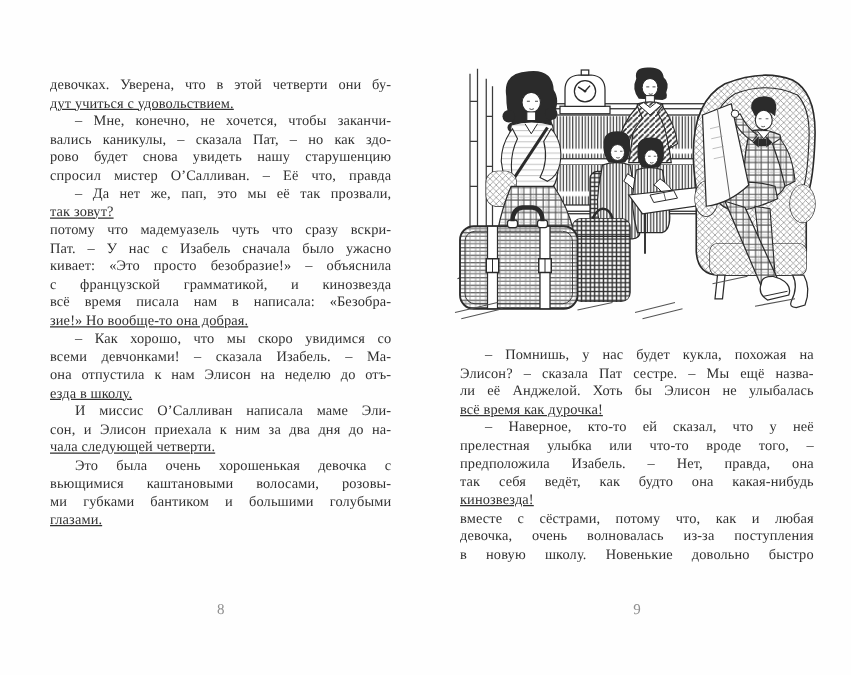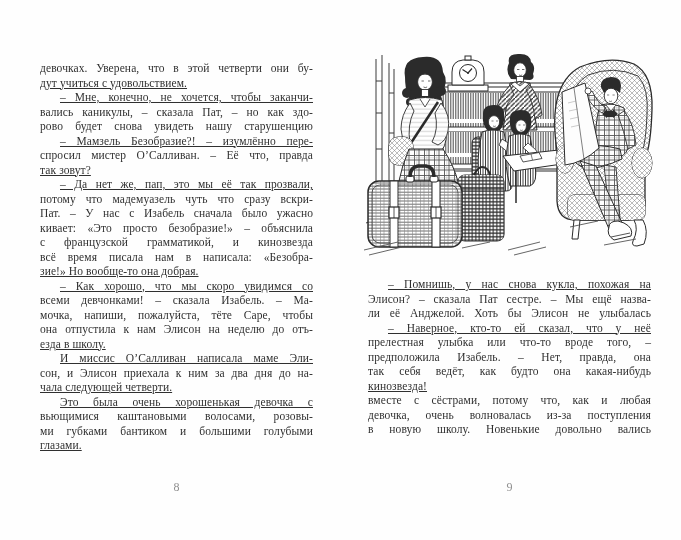--- a/index.html
+++ b/index.html
@@ -3,51 +3,49 @@
 <meta charset="utf-8">
 <style>
   html,body{margin:0;padding:0;}
   body{width:681px;height:540px;background:#fff;font-family:"Liberation Serif","DejaVu Serif",serif;}
   .spread{position:relative;width:681px;height:540px;background:#fefefe;overflow:hidden;}
   .text-col{position:absolute;font-size:11.5px;line-height:14.5px;color:#303030;letter-spacing:.1px;}
   #left-text{left:40px;top:61px;width:273px;}
   #right-text{left:368px;top:277px;width:283px;}
   .line{text-align:justify;text-align-last:justify;}
   .line.e{text-align-last:left;text-decoration:underline;}
-  .line.i{text-indent:20px;text-decoration:underline;}
+  .line.i{text-indent:20px;}
   .pagenum{position:absolute;top:480px;font-size:12px;color:#8f8f8f;text-align:center;}
   #pagenum-left{left:40px;width:273px;}
   #pagenum-right{left:368px;width:283px;}
   .illustration{position:absolute;left:362px;top:52px;width:294px;height:207px;}
   .illustration svg{display:block;width:100%;height:100%;}
 </style>
 </head>
 <body>
 
 <div class="spread">
 
   <div class="text-col" id="left-text">
       <div class="line">девочках. Уверена, что в этой четверти они бу-</div>
       <div class="line e">дут учиться с удовольствием.</div>
       <div class="line i">– Мне, конечно, не хочется, чтобы заканчи-</div>
       <div class="line">вались каникулы, – сказала Пат, – но как здо-</div>
       <div class="line">рово будет снова увидеть нашу старушенцию</div>
-      <div class="line i">– Мамзель Безобразие?! – изумлённо пере-</div>
       <div class="line">спросил мистер О’Салливан. – Её что, правда</div>
+      <div class="line i">– Да нет же, пап, это мы её так прозвали,</div>
       <div class="line e">так зовут?</div>
-      <div class="line i">– Да нет же, пап, это мы её так прозвали,</div>
       <div class="line">потому что мадемуазель чуть что сразу вскри-</div>
       <div class="line">Пат. – У нас с Изабель сначала было ужасно</div>
       <div class="line">кивает: «Это просто безобразие!» – объяснила</div>
       <div class="line">с французской грамматикой, и кинозвезда</div>
       <div class="line">всё время писала нам в написала: «Безобра-</div>
       <div class="line e">зие!» Но вообще-то она добрая.</div>
       <div class="line i">– Как хорошо, что мы скоро увидимся со</div>
       <div class="line">всеми девчонками! – сказала Изабель. – Ма-</div>
-      <div class="line">мочка, напиши, пожалуйста, тёте Саре, чтобы</div>
       <div class="line">она отпустила к нам Элисон на неделю до отъ-</div>
       <div class="line e">езда в школу.</div>
       <div class="line i">И миссис О’Салливан написала маме Эли-</div>
       <div class="line">сон, и Элисон приехала к ним за два дня до на-</div>
       <div class="line e">чала следующей четверти.</div>
       <div class="line i">Это была очень хорошенькая девочка с</div>
       <div class="line">вьющимися каштановыми волосами, розовы-</div>
       <div class="line">ми губками бантиком и большими голубыми</div>
       <div class="line e">глазами.</div>
     </div>
@@ -248,27 +246,28 @@
         <path d="M48,124 Q48,114 56,113 L64,113 Q72,114 72,124" fill="none" stroke="#2b2b2b" stroke-width="3.5"></path>
       </g>
 
       <g stroke="#555" stroke-width="0.9" fill="none">
         <path d="M2,197 L36,189 M7,202 L40,194 M100,195 L128,189 M146,197 L178,189 M152,202 L184,194 M208,174 L236,168 M242,192 L274,186"></path>
       </g>
     </svg>
   </div>
 
   <div class="text-col" id="right-text">
-      <div class="line i">– Помнишь, у нас снова кукла, похожая на</div>
+      <div class="line i">– Помнишь, у нас будет кукла, похожая на</div>
       <div class="line">Элисон? – сказала Пат сестре. – Мы ещё назва-</div>
       <div class="line">ли её Анджелой. Хоть бы Элисон не улыбалась</div>
+      <div class="line e">всё время как дурочка!</div>
       <div class="line i">– Наверное, кто-то ей сказал, что у неё</div>
       <div class="line">прелестная улыбка или что-то вроде того, –</div>
       <div class="line">предположила Изабель. – Нет, правда, она</div>
       <div class="line">так себя ведёт, как будто она какая-нибудь</div>
       <div class="line e">кинозвезда!</div>
       <div class="line">вместе с сёстрами, потому что, как и любая</div>
       <div class="line">девочка, очень волновалась из-за поступления</div>
-      <div class="line">в новую школу. Новенькие довольно вались</div>
+      <div class="line">в новую школу. Новенькие довольно быстро</div>
     </div>
   <div class="pagenum" id="pagenum-right">9</div>
 
 </div>
 
 </body></html>

